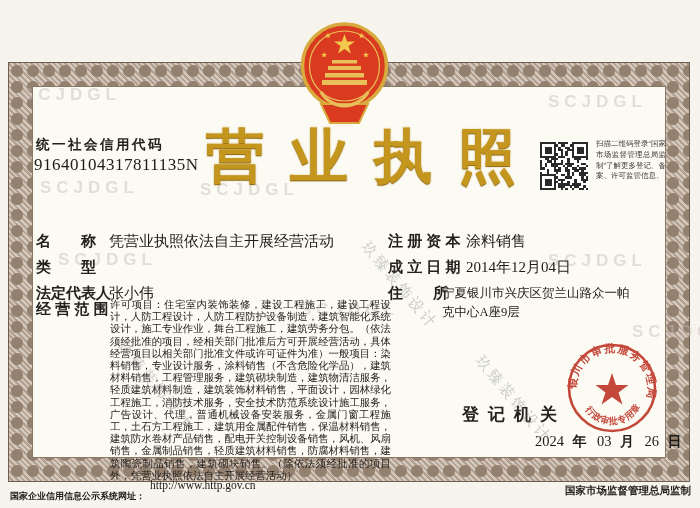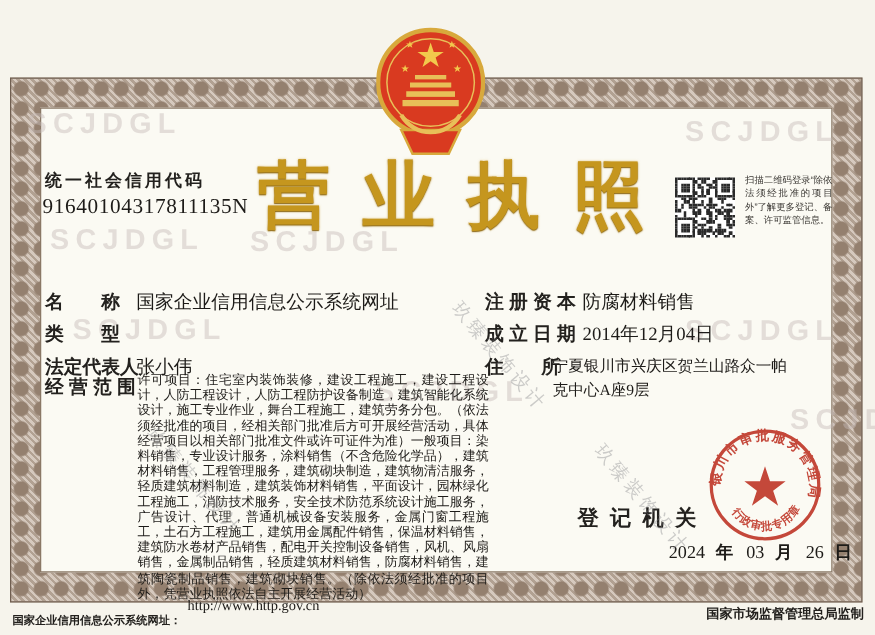--- a/index.html
+++ b/index.html
@@ -11,21 +11,21 @@
   
   .frame { position:absolute; left:8px; top:62px; width:682px; height:420px;
     border:1px solid #6f5e50; background-color:#c8b7a8; z-index:1;
     background-image:
       radial-gradient(circle at 50% 50%, #94806f 0 5.5px, rgba(0,0,0,0) 6.5px),
       repeating-linear-gradient(45deg, rgba(255,255,255,.25) 0 2px, rgba(110,95,80,.25) 2px 4px);
     background-size:16px 16px, auto; }
   .frame-inner { position:absolute; left:23px; top:23px; right:23px; bottom:23px;
     background:#fbfaf3; border:1px solid #8a7866; }
 
-  .wm-bg { position:absolute; z-index:2; font-weight:bold; font-size:23px; letter-spacing:5px;
+  .wm-bg { position:absolute; z-index:2; font-weight:bold; font-size:17px; letter-spacing:5px;
     color:rgba(197,186,183,0.45); white-space:pre; }
   .wm-photo { position:absolute; z-index:9; font-size:15px; letter-spacing:3px;
     color:rgba(125,125,132,0.38); transform:rotate(50deg); transform-origin:left top; white-space:pre; }
 
   .content { position:absolute; inset:0; z-index:4; }
 
   
   .emblem { position:absolute; left:301px; top:16px; z-index:5; }
 
   
@@ -351,35 +351,35 @@
           <i style="left: 11.4286px; top: 45.7143px;"></i>
           <i style="left: 13.7143px; top: 45.7143px;"></i>
           <i style="left: 20.5714px; top: 45.7143px;"></i>
           <i style="left: 25.1429px; top: 45.7143px;"></i>
           <i style="left: 32px; top: 45.7143px;"></i>
           <i style="left: 38.8571px; top: 45.7143px;"></i>
           <i style="left: 41.1429px; top: 45.7143px;"></i>
           <i style="left: 45.7143px; top: 45.7143px;"></i>
         </div>
       </div>
-    <div class="qr-caption">扫描二维码登录“除依法须经批准的项目外”了解更多登记、备案、许可监管信息。</div>
+    <div class="qr-caption">扫描二维码登录“国家市场监督管理总局监制”了解更多登记、备案、许可监管信息。</div>
 
     <div class="flabel" style="left:36px; top:232px;">名　　称</div>
-    <div class="fvalue" style="left:109px; top:232px;">国家企业信用信息公示系统网址</div>
+    <div class="fvalue" style="left:109px; top:232px;">凭营业执照依法自主开展经营活动</div>
 
     <div class="flabel" style="left:36px; top:258px;">类　　型</div>
 
     <div class="flabel" style="left:36px; top:284px;">法定代表人</div>
     <div class="fvalue" style="left:109px; top:284px;">张小伟</div>
 
     <div class="flabel" style="left:36px; top:300px;">经 营 范 围</div>
     <div class="scope-text">许可项目：住宅室内装饰装修，建设工程施工，建设工程设计，人防工程设计，人防工程防护设备制造，建筑智能化系统设计，施工专业作业，舞台工程施工，建筑劳务分包。（依法须经批准的项目，经相关部门批准后方可开展经营活动，具体经营项目以相关部门批准文件或许可证件为准）一般项目：染料销售，专业设计服务，涂料销售（不含危险化学品），建筑材料销售，工程管理服务，建筑砌块制造，建筑物清洁服务，轻质建筑材料制造，建筑装饰材料销售，平面设计，园林绿化工程施工，消防技术服务，安全技术防范系统设计施工服务，广告设计、代理，普通机械设备安装服务，金属门窗工程施工，土石方工程施工，建筑用金属配件销售，保温材料销售，建筑防水卷材产品销售，配电开关控制设备销售，风机、风扇销售，金属制品销售，轻质建筑材料销售，防腐材料销售，建筑陶瓷制品销售，建筑砌块销售。（除依法须经批准的项目外，凭营业执照依法自主开展经营活动）</div>
 
     <div class="flabel" style="left:388px; top:232px;">注 册 资 本</div>
-    <div class="fvalue" style="left:466px; top:232px;">防腐材料销售</div>
+    <div class="fvalue" style="left:466px; top:232px;">涂料销售</div>
 
     <div class="flabel" style="left:388px; top:258px;">成 立 日 期</div>
     <div class="fvalue" style="left:466px; top:258px;">2014年12月04日</div>
 
     <div class="flabel" style="left:388px; top:284px;">住　　所</div>
     <div class="fvalue addr" style="left:442px; top:284px;">宁夏银川市兴庆区贺兰山路众一帕克中心A座9层</div>
 
     <div class="registrar">登记机关</div>
     <div class="issue-date">
       <span class="d-num">2024</span>

